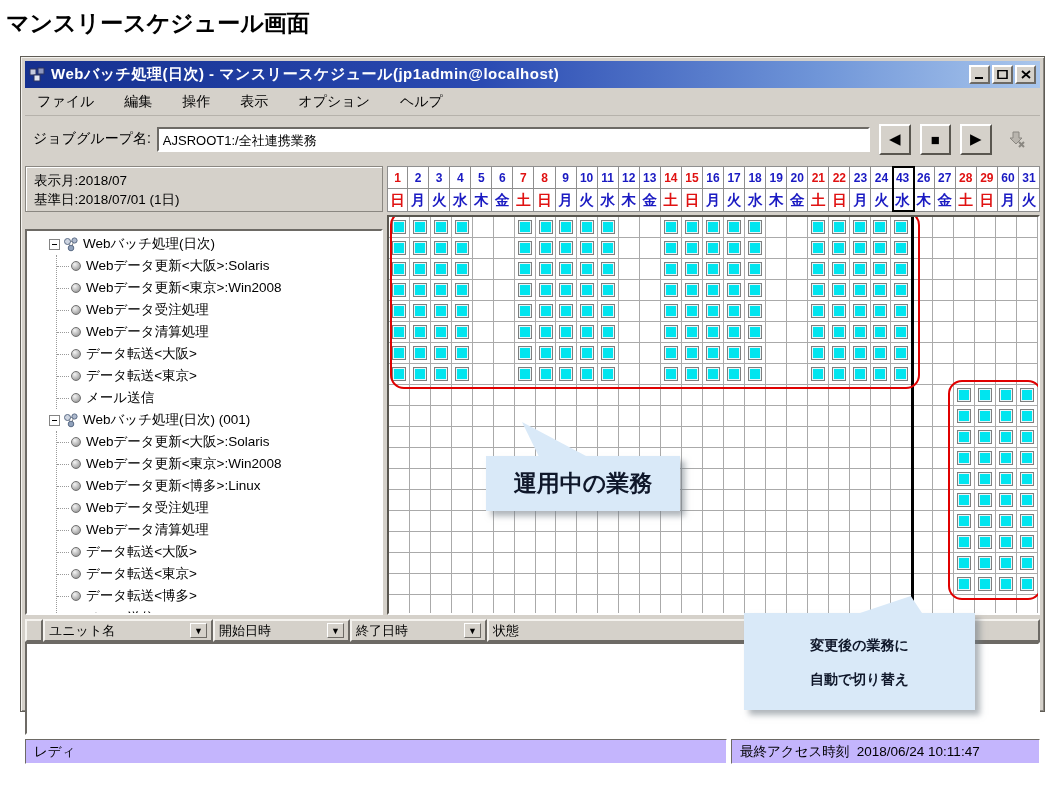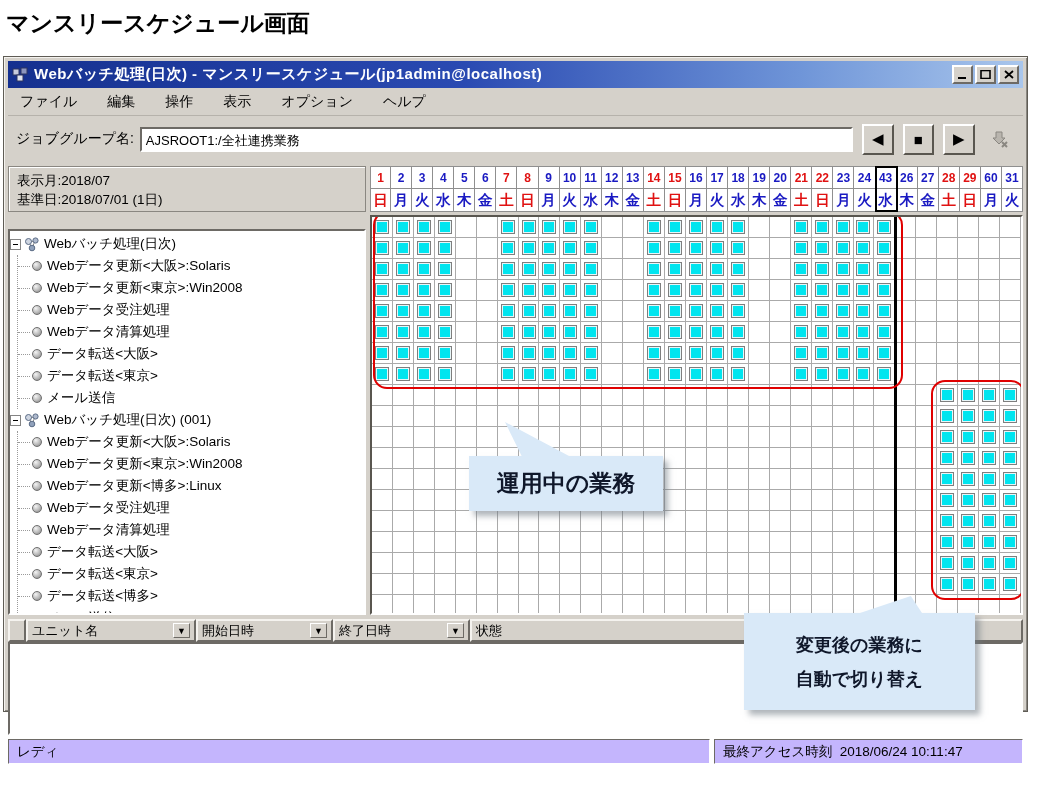--- a/index.html
+++ b/index.html
@@ -1,21 +1,21 @@
 <!DOCTYPE html>
 <html><head>
 <meta charset="utf-8">
 <style>
   * { box-sizing: border-box; margin: 0; padding: 0; }
   body { font-family: "Liberation Sans", "DejaVu Sans", sans-serif; background: #fff; }
   .page { position: relative; width: 1060px; height: 797px; background: #fff; overflow: hidden; }
   .heading { position: absolute; left: 6px; top: 8px; font-size: 23px; font-weight: bold; color: #000; }
 
   
-  .window { position: absolute; left: 3px; top: 56px; width: 1025px; height: 656px;
+  .window { position: absolute; left: 20px; top: 56px; width: 1025px; height: 656px;
     background: #d5d1ca; border: 1px solid #5f5c55;
     box-shadow: inset 1px 1px 0 #f5f3ef, inset -1px -1px 0 #8a8781; padding: 4px; }
   .titlebar { height: 27px; display: flex; align-items: center; gap: 5px; padding: 0 4px;
     background: linear-gradient(90deg, #15308f 0%, #2a4ab2 45%, #6f95d8 78%, #a9c6ec 100%); }
   .titlebar .title { color: #fff; font-weight: bold; font-size: 15px; letter-spacing: .5px;
     flex: 1; white-space: nowrap; overflow: hidden; }
   .winbtn { width: 21px; height: 19px; background: #d5d1ca; border: 2px solid;
     border-color: #fff #6d6a65 #6d6a65 #fff; display: flex; align-items: center; justify-content: center; }
   .winbtns { display: flex; gap: 2px; }
 
@@ -31,21 +31,21 @@
     border-color: #fff #59564f #59564f #fff; display: flex; align-items: center; justify-content: center;
     font-size: 15px; color: #000; }
   .tbtn.flat { border-color: #d5d1ca; }
 
   
   .main { display: flex; gap: 4px; margin-top: 4px; height: 449px; }
   .left-col { width: 358px; display: flex; flex-direction: column; gap: 17px; }
   .info-box { height: 46px; border: 1px solid #8a8781; box-shadow: inset 1px 1px 0 #fff;
     padding: 4px 8px; font-size: 13.5px; line-height: 19px; background: #d5d1ca; white-space: nowrap; }
   .tree-pane { flex: 1; background: #fff; border: 2px solid; border-color: #6d6a65 #fff #fff #6d6a65;
-    overflow: hidden; padding: 2px 0 0 0; font-size: 13.5px; }
+    overflow: hidden; padding: 2px 0 0 22px; font-size: 13.5px; }
   .tree-row { display: flex; align-items: center; height: 22px; white-space: nowrap; }
   .expand { width: 11px; height: 11px; border: 1px solid #848484; background: #fff;
     position: relative; flex: 0 0 11px; margin-right: 3px; }
   .expand::after { content: ""; position: absolute; left: 2px; top: 4px; width: 5px; height: 1px; background: #000; }
   .ball { width: 10px; height: 10px; border-radius: 50%; flex: 0 0 10px; margin-right: 5px;
     background: radial-gradient(circle at 35% 30%, #f4f4f4, #b9b9b9 55%, #7d7d7d); border: 1px solid #6f6f6f; }
   .children { margin-left: 7px; border-left: 1px dotted #9a9a9a; padding-left: 0; }
   .hstub { width: 12px; height: 1px; border-top: 1px dotted #9a9a9a; flex: 0 0 12px; margin-right: 2px; }
   .gicon { margin-right: 4px; flex: 0 0 16px; }
 
@@ -76,21 +76,21 @@
   .black-line { background: #000; width: 3px; }
 
   
   .callout { position: absolute; background: #d9e9f8; color: #0f172a; font-weight: bold;
     box-shadow: 5px 5px 6px rgba(110,120,130,.55); display: flex; flex-direction: column;
     align-items: center; justify-content: center; z-index: 40; }
   .callout .ptr { position: absolute; background: #d9e9f8; }
   .callout1 { left: 97px; top: 239px; width: 194px; height: 55px; font-size: 23px; }
   .callout1 .ptr { left: 36px; top: -34px; width: 64px; height: 34px;
     clip-path: polygon(0 0, 100% 100%, 26% 100%); }
-  .callout2 { left: 744px; top: 613px; width: 231px; height: 97px; font-size: 18px; line-height: 34px; }
+  .callout2 { left: 744px; top: 613px; width: 231px; height: 97px; font-size: 14px; line-height: 34px; }
   .callout2 .ptr { left: 116px; top: -17px; width: 62px; height: 17px;
     clip-path: polygon(82% 0, 100% 100%, 0 100%); }
 
   
   .list { margin-top: 4px; }
   .list-header { display: flex; height: 23px; }
   .lh-cell { background: #d5d1ca; border: 2px solid; border-color: #f5f3ef #6d6a65 #6d6a65 #f5f3ef;
     font-size: 13px; display: flex; align-items: center; padding: 0 4px; white-space: nowrap; overflow: hidden; }
   .lh-cell .lh-label { flex: 1; }
   .sortbtn { width: 17px; height: 15px; background: #d5d1ca; border: 1px solid;

